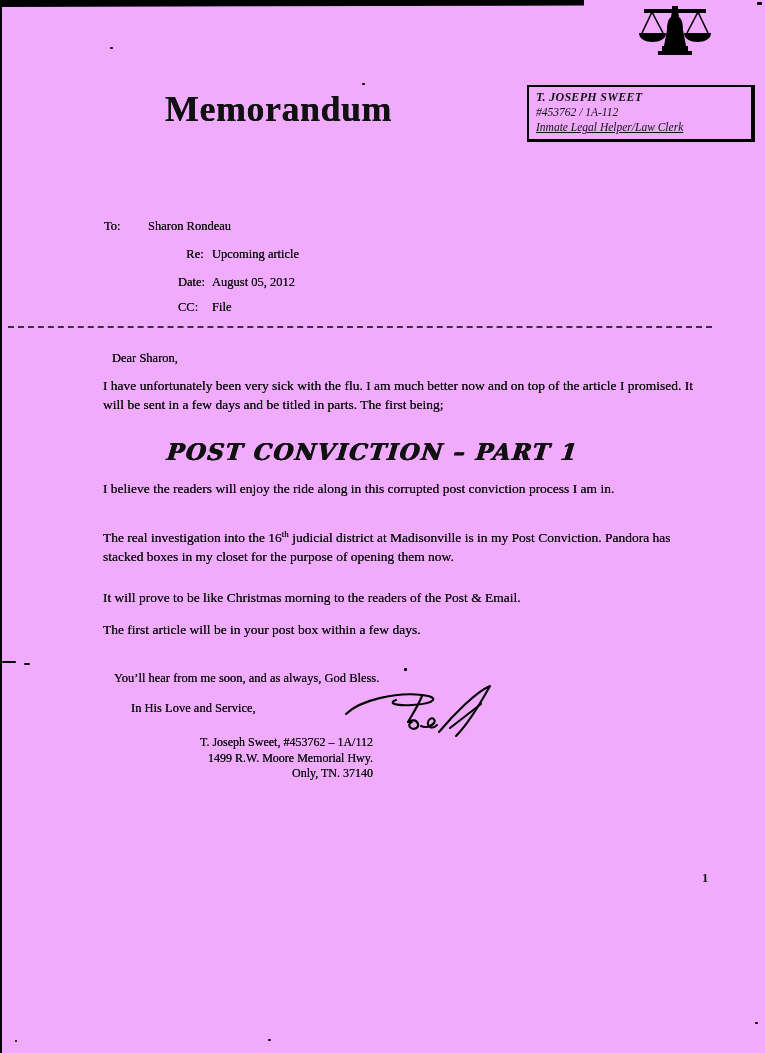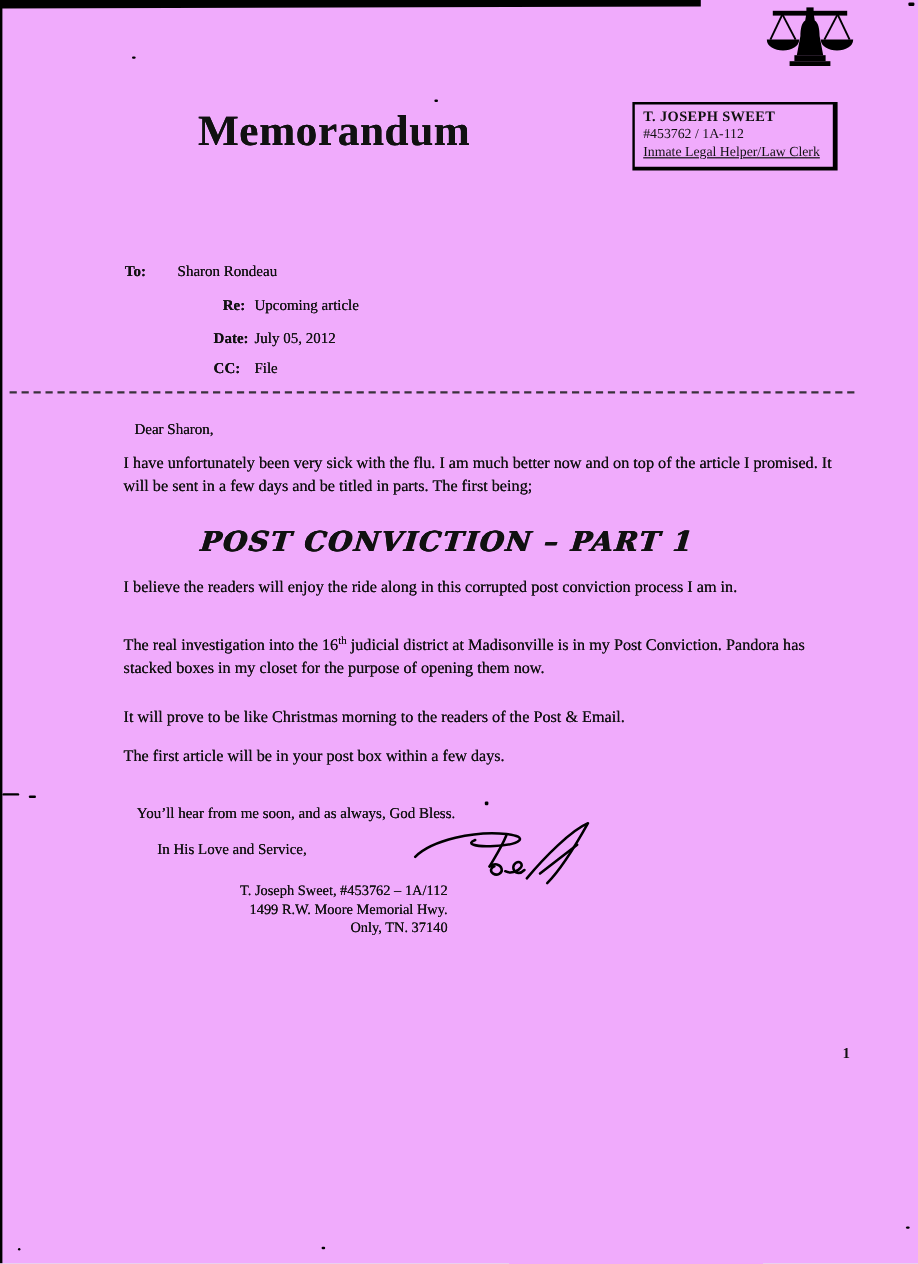--- a/index.html
+++ b/index.html
@@ -17,31 +17,31 @@
   .dot { position:absolute; background:#000; border-radius:1px; }
 
   
   .scales { position:absolute; left:637px; top:6px; width:76px; height:50px; }
   .memo-title {
     position:absolute; left:165px; top:88px;
     font-size:36px; font-weight:600; letter-spacing:0.5px;
     text-shadow:0 0 0.5px #111;
   }
   .badge {
-    position:absolute; left:527px; top:85px; width:171px;
+    position:absolute; left:527px; top:85px; width:228px;
     border:2px solid #000; border-right-width:4px; border-bottom-width:3px;
-    padding:3px 7px 4px 7px; line-height:15px;
+    padding:3px 7px 4px 7px; line-height:15px;font-style:italic;
   }
   .badge-name { font-weight:bold; font-size:12px; letter-spacing:0.3px; }
   .badge-id   { font-size:11.5px; }
   .badge-role { font-size:11.5px; text-decoration:underline; }
 
   
   .meta-row { position:absolute; font-size:12.5px; white-space:nowrap; text-shadow:0 0 0.3px #111; }
-  .meta-label { font-weight:bold; display:inline-block; }
+  .meta-label { font-weight:normal; display:inline-block; }
   .row-to   { left:104px; top:219px; } .row-to .meta-label   { width:44px; }
   .row-re   { left:178px; top:247px;text-align:center; } .row-re .meta-label   { width:34px; }
   .row-date { left:178px; top:275px; } .row-date .meta-label { width:34px; }
   .row-cc   { left:178px; top:300px; } .row-cc .meta-label   { width:34px; }
 
   .divider {
     position:absolute; left:8px; top:326px; width:704px; height:0;
     border-top:2px dashed #1b1b1b; opacity:0.85;
   }
 
@@ -113,21 +113,21 @@
     <div class="badge-role">Inmate Legal Helper/Law Clerk</div>
   </div>
 
   <div class="meta-row row-to">
     <span class="meta-label">To:</span><span>Sharon Rondeau</span>
   </div>
   <div class="meta-row row-re">
     <span class="meta-label">Re:</span><span>Upcoming article</span>
   </div>
   <div class="meta-row row-date">
-    <span class="meta-label">Date:</span><span>July 05, 2012</span>
+    <span class="meta-label">Date:</span><span>August 05, 2012</span>
   </div>
   <div class="meta-row row-cc">
     <span class="meta-label">CC:</span><span>File</span>
   </div>
 
   <div class="divider"></div>
 
   <div class="bodytext para-intro">I have unfortunately been very sick with the flu. I am much better now and on top of the article I promised. It will be sent in a few days and be titled in parts. The first being;</div>
 
   <div class="bodytext salutation">Dear Sharon,</div>

